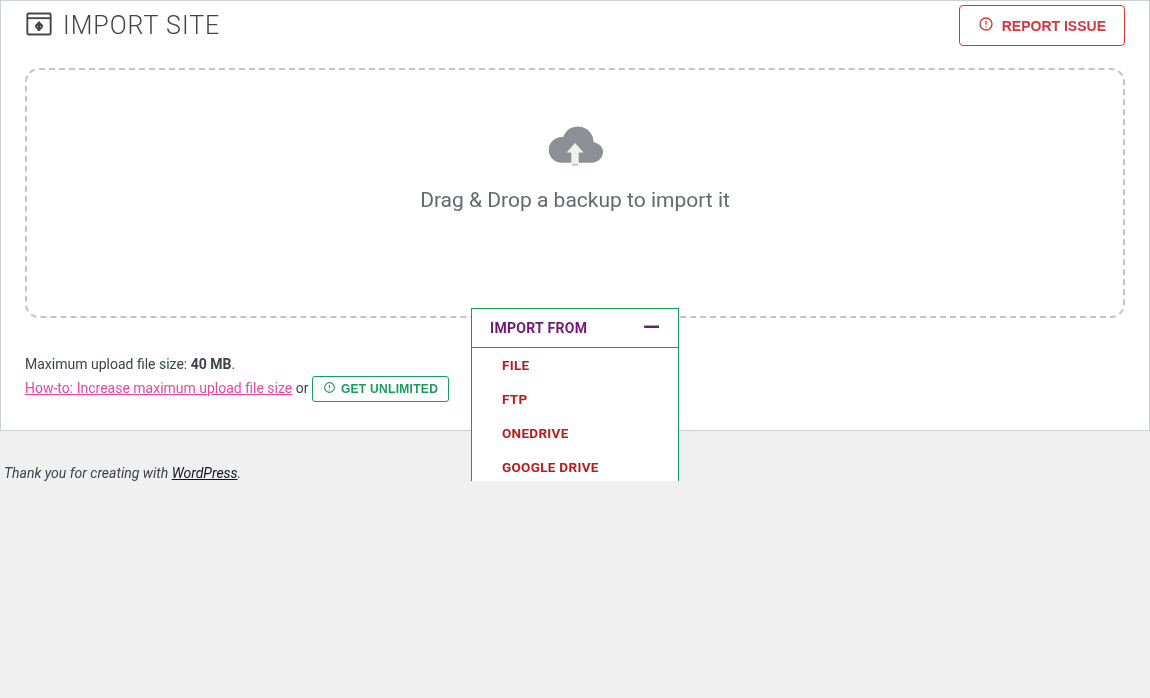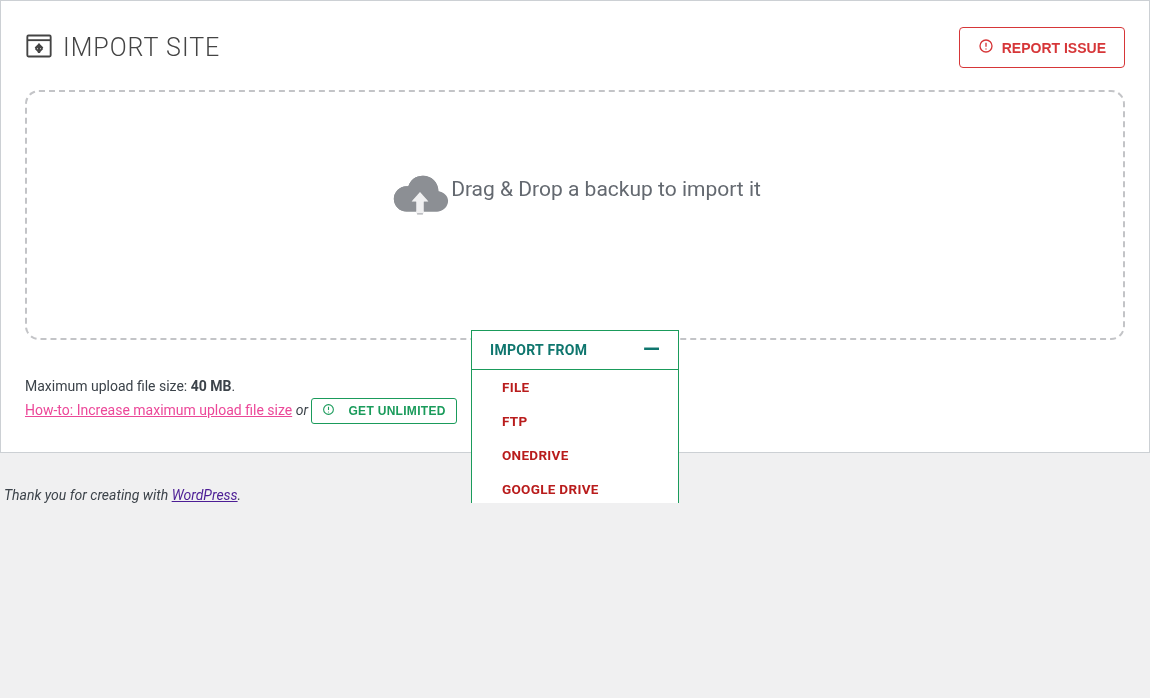--- a/index.html
+++ b/index.html
@@ -1,41 +1,41 @@
 <!DOCTYPE html>
 <html><head>
   <meta charset="utf-8">
   <style>
     * { box-sizing: border-box; margin: 0; padding: 0; }
     body { font-family: -apple-system, BlinkMacSystemFont, "Segoe UI", Roboto, sans-serif; background: #f0f0f1; color: #3c434a; }
     .wrap { padding: 0; }
-    .card { background: #fff; border: 1px solid #ccd0d4; margin: 0 0 16px 0; padding: 26px 24px 28px; position: relative; }
+    .card { background: #fff; border: 1px solid #ccd0d4; margin: 0 0 16px 0; padding: 4px 24px 28px; position: relative; }
     .page-header { display: flex; align-items: center; justify-content: space-between; margin-bottom: 22px; }
     .title-block { display: flex; align-items: center; gap: 10px; }
     .import-icon-svg { width: 28px; height: 28px; }
     .page-title { font-size: 25px; font-weight: 300; color: #444; letter-spacing: 1px; }
     .report-btn { border: 1px solid #d63638; color: #d63638; background: #fff; padding: 10px 18px; border-radius: 4px; font-size: 14px; font-weight: 600; display: flex; align-items: center; gap: 8px; cursor: pointer; text-align: right; }
     .report-btn svg { width: 16px; height: 16px; }
-    .dropzone { border: 2px dashed #c3c4c7; border-radius: 14px; min-height: 250px; display: flex; align-items: center; justify-content: center; padding: 32px 0 54px; position: relative; text-align: center; }
+    .dropzone { border: 2px dashed #c3c4c7; border-radius: 14px; min-height: 250px; display: flex; flex-direction: column; align-items: center; justify-content: center; padding: 32px 0 54px; position: relative; text-align: center; }
     .cloud-icon { color: #8c8f94; margin-bottom: 14px; }
     .dropzone-text { font-size: 21px; color: #646970; font-weight: 400; margin-bottom: 30px; }
     .import-from-wrap { position: absolute; left: 50%; transform: translateX(-50%); top: 240px; z-index: 5; }
-    .import-from-btn { width: 208px; border: 1px solid #1a9b5b; background: #fff; color: #0f766e; font-size: 14px; font-weight: 700; padding: 11px 18px; display: flex; align-items: center; justify-content: space-between; cursor: pointer; letter-spacing: 0.3px; }
+    .import-from-btn { width: 208px; border: 1px solid #1a9b5b; background: #fff; color: #701a75; font-size: 14px; font-weight: 700; padding: 11px 18px; display: flex; align-items: center; justify-content: space-between; cursor: pointer; letter-spacing: 0.3px; }
     .import-from-btn .minus { font-size: 22px; font-weight: 700; line-height: 14px; }
     .import-menu { width: 208px; background: #fff; border: 1px solid #1a9b5b; border-top: none; }
     .import-menu-item { color: #b91c1c; font-size: 13.5px; font-weight: 700; padding: 9px 30px; cursor: pointer; letter-spacing: 0.3px; }
     .below { margin-top: 38px; font-size: 14px; color: #3c434a; }
     .below .row1 { margin-bottom: 4px; }
     .below strong { font-weight: 700; }
     .howto-link { color: #ec4899; text-decoration: underline; }
-    .or-text { color: #3c434a; font-style: italic; }
-    .unlimited-btn { border: 1px solid #1a9b5b; color: #1a9b5b; background: #fff; padding: 4px 10px; border-radius: 3px; font-size: 12px; font-weight: 600; display: inline-flex; align-items: center; gap: 13px; cursor: pointer; vertical-align: middle; letter-spacing: 0.3px; }
+    .or-text { color: #3c434a; }
+    .unlimited-btn { border: 1px solid #1a9b5b; color: #1a9b5b; background: #fff; padding: 4px 10px; border-radius: 3px; font-size: 12px; font-weight: 600; display: inline-flex; align-items: center; gap: 5px; cursor: pointer; vertical-align: middle; letter-spacing: 0.3px; }
     .unlimited-btn svg { width: 13px; height: 13px; }
     .footer { padding: 18px 4px 0; font-size: 14px; font-style: italic; color: #3c434a; background: #f0f0f1; }
-    .footer a { color: #4c1d95; }
+    .footer a { color: #0f172a; }
     .content-region { position: relative; }
   </style>
 </head>
 <body>
 
 <div class="wrap">
   <div class="card">
     <div class="page-header">
       <div class="title-block">
         <span>

